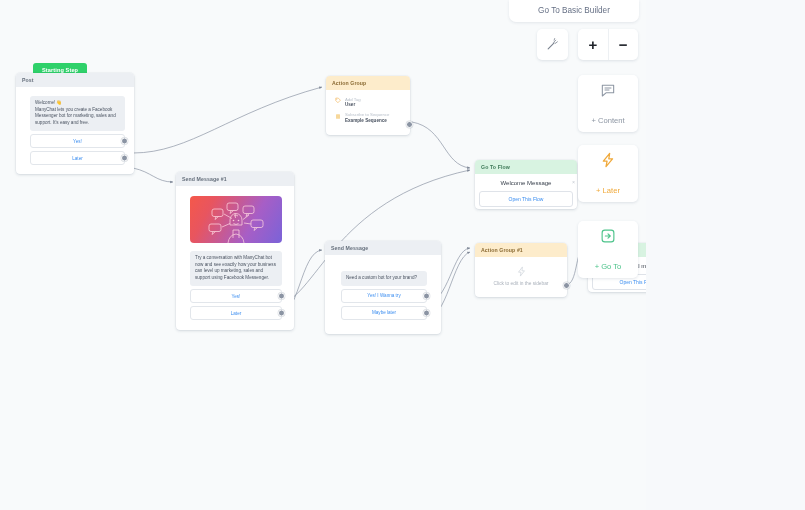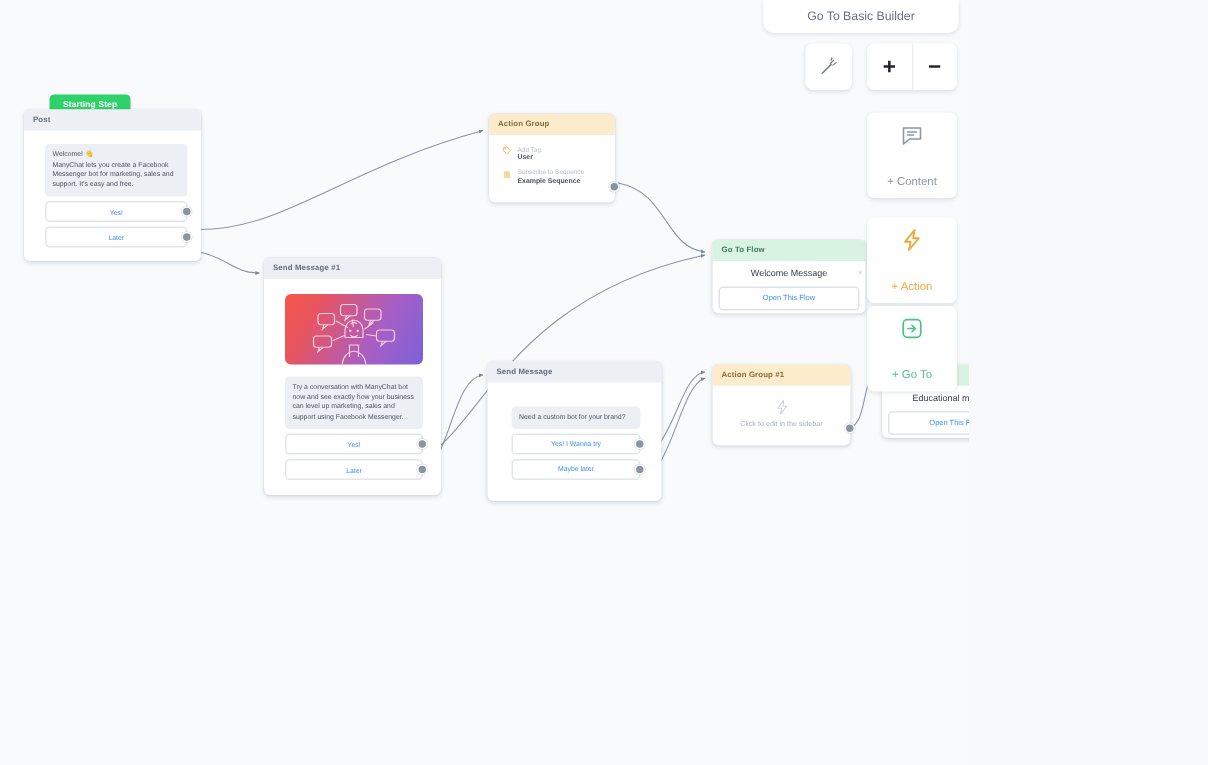--- a/index.html
+++ b/index.html
@@ -64,21 +64,21 @@
       box-shadow:0 1px 3px rgba(40,60,90,.13);}
   #wand{left:9px;top:7px;width:31px;height:31px;}
   #zoomgrp{left:50px;top:7px;width:60px;height:31px;display:flex;}
   #zoomgrp>div{flex:1;display:flex;align-items:center;justify-content:center;}
   #zoomgrp .sep{flex:none;width:.5px;background:#edf0f3;}
   .plusminus{font-size:15px;color:#20242b;font-weight:bold;line-height:1;}
   .tool{left:50px;width:60px;height:57px;display:flex;flex-direction:column;
         align-items:center;justify-content:center;gap:18px;}
   #t-content{top:53px;}
   #t-action{top:123px;}
-  #t-goto{top:182px;}
+  #t-goto{top:199px;}
   .tool-lbl{font-size:7.6px;}
   .c-grey{color:#8d96a3;} .c-amber{color:#f0a93a;} .c-green{color:#4cc38a;}
   svg{display:block;}
 </style>
 </head>
 <body>
 
 <div id="app">
 
   <div id="canvas">
@@ -265,21 +265,21 @@
         <path d="M3.5 5 h17 v11 h-11 l-6 5 z" fill="none" stroke="#8d96a3" stroke-width="1.6" stroke-linejoin="round"></path>
         <path d="M7.5 9 h9 M7.5 12 h6" stroke="#8d96a3" stroke-width="1.5" stroke-linecap="round"></path>
       </svg>
       <span class="tool-lbl c-grey">+ Content</span>
     </div>
 
     <div class="sq tool" id="t-action">
       <svg viewBox="0 0 24 24" style="width:16px;height:16px;">
         <path d="M14.5 2 L5 13.8 H10.6 L9 22 L18.8 10.2 H13.2 Z" fill="none" stroke="#f0a93a" stroke-width="1.9" stroke-linejoin="round"></path>
       </svg>
-      <span class="tool-lbl c-amber">+ Action</span>
+      <span class="tool-lbl c-amber">+ Later</span>
     </div>
 
     <div class="sq tool" id="t-goto">
       <svg viewBox="0 0 24 24" style="width:16px;height:16px;">
         <rect x="3.2" y="3.2" width="17.6" height="17.6" rx="4" fill="none" stroke="#4cc38a" stroke-width="1.7"></rect>
         <path d="M8 12 h7 M12 8.8 L15.4 12 L12 15.2" fill="none" stroke="#4cc38a" stroke-width="1.7" stroke-linecap="round" stroke-linejoin="round"></path>
       </svg>
       <span class="tool-lbl c-green">+ Go To</span>
     </div>
 

